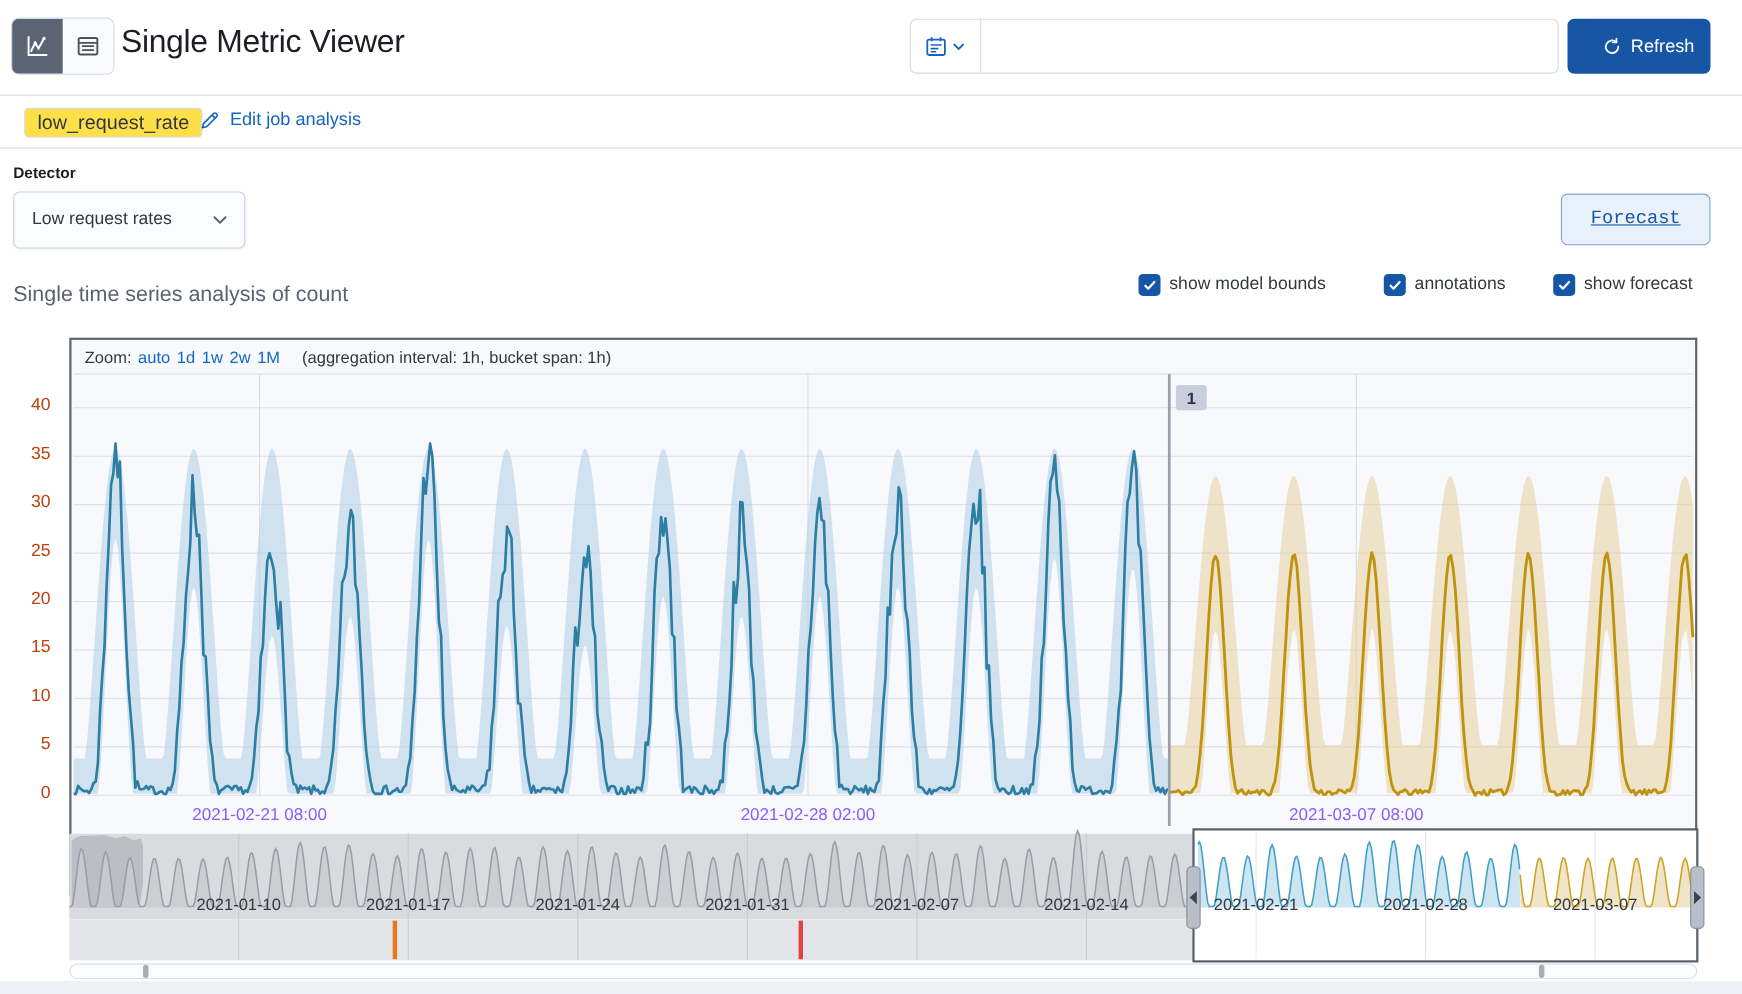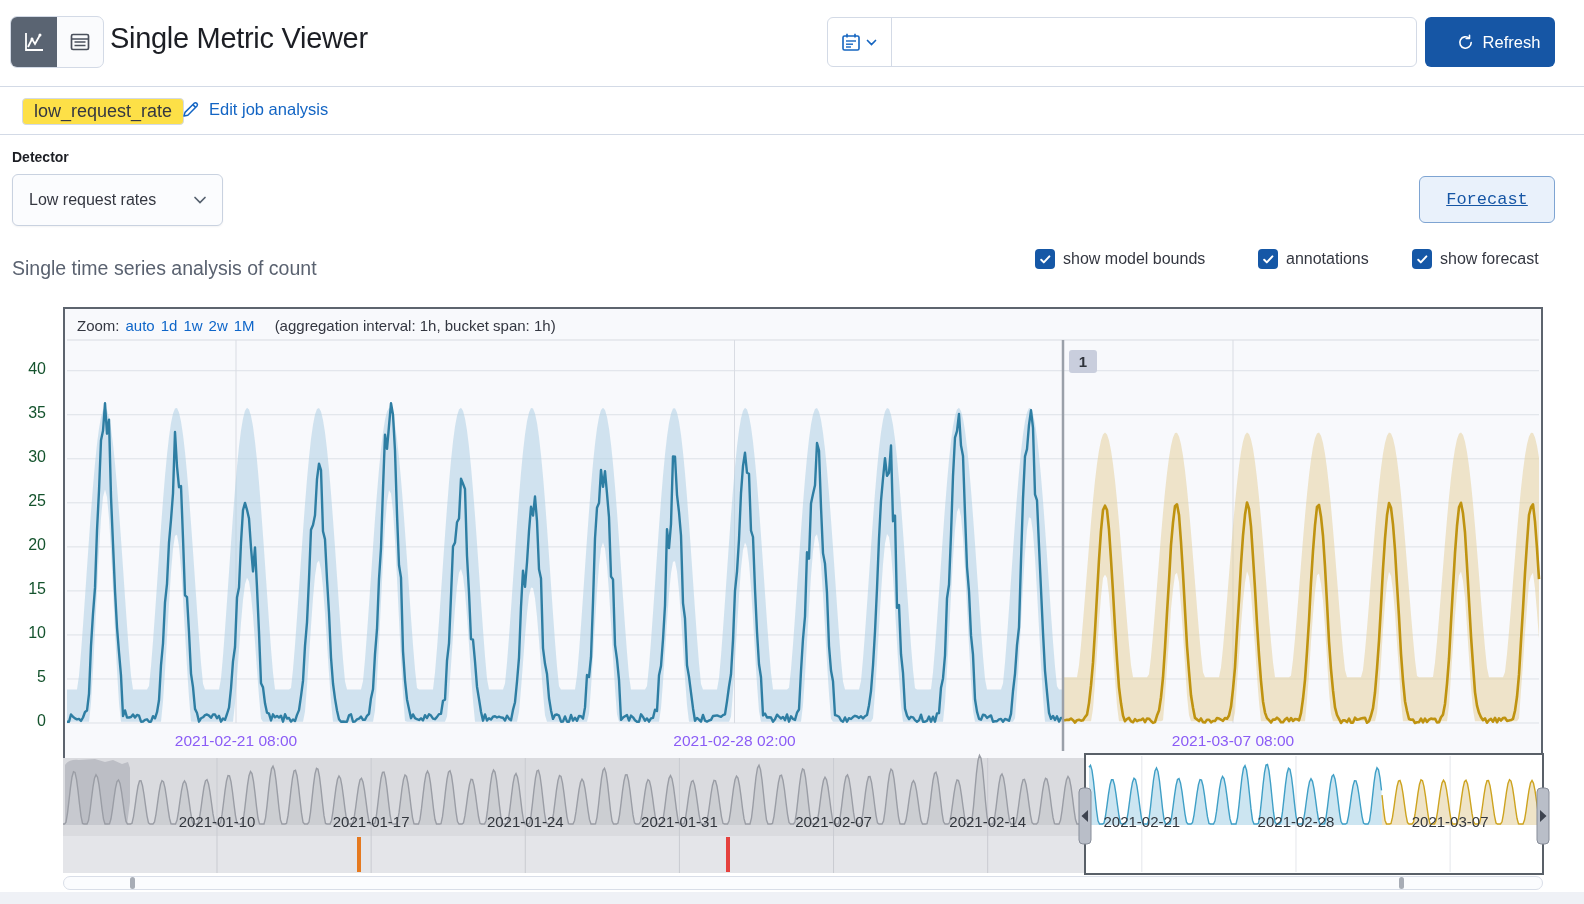--- a/index.html
+++ b/index.html
@@ -27,21 +27,21 @@
   
   .analysis-heading { left:12px; top:257px; font-size:19.5px; color:#5a6270; }
   .cbx-row { top:249px; display:flex; align-items:center; }
   .cbx { width:20px; height:20px; border-radius:4px; background:#1557a6; display:inline-flex; align-items:center; justify-content:center; cursor:pointer; flex:none; }
   .cbx-label { font-size:16px; color:#343741; margin-left:8px; }
   
   .chart-box { left:63px; top:307px; width:1480px; height:508px; border:2px solid #5d646e; background:#f8f9fc; }
   .zoom-row { position:absolute; left:12px; top:8px; display:flex; align-items:center; gap:6px; font-size:15px; color:#343741; white-space:nowrap; }
   .zoom-row a { color:#0f66c9; text-decoration:none; cursor:pointer; }
   .zoom-note { margin-left:14px; }
-  .ytick { position:absolute; width:46px; text-align:right; font-size:16px; color:#14532d; }
+  .ytick { position:absolute; width:46px; text-align:right; font-size:16px; color:#c2410c; }
   .xtick { position:absolute; width:170px; text-align:center; font-size:15.5px; color:#8b5cf6; }
   
   .scrollbar { left:63px; top:876px; width:1480px; height:14px; background:#fbfcfe; border:1px solid #d9dee8; border-radius:7px; }
   .thumb { top:877px; width:5px; height:12px; border-radius:3px; background:#a8adb6; }
   .bottom-strip { left:0; top:892px; width:1584px; height:12px; background:#eff1f6; }
   svg { display:block; }
 </style>
 </head>
 <body>
 

